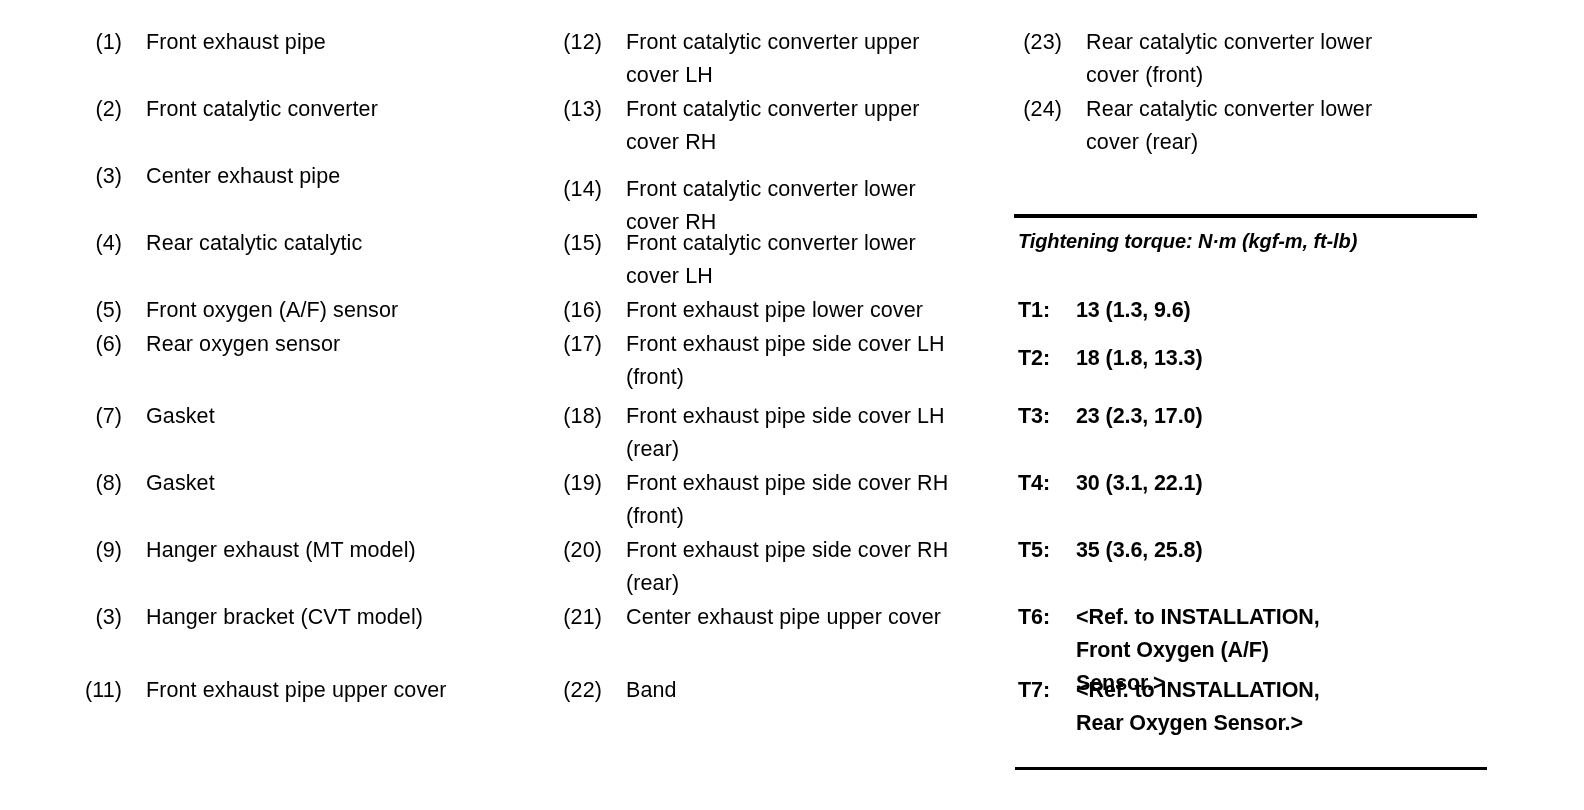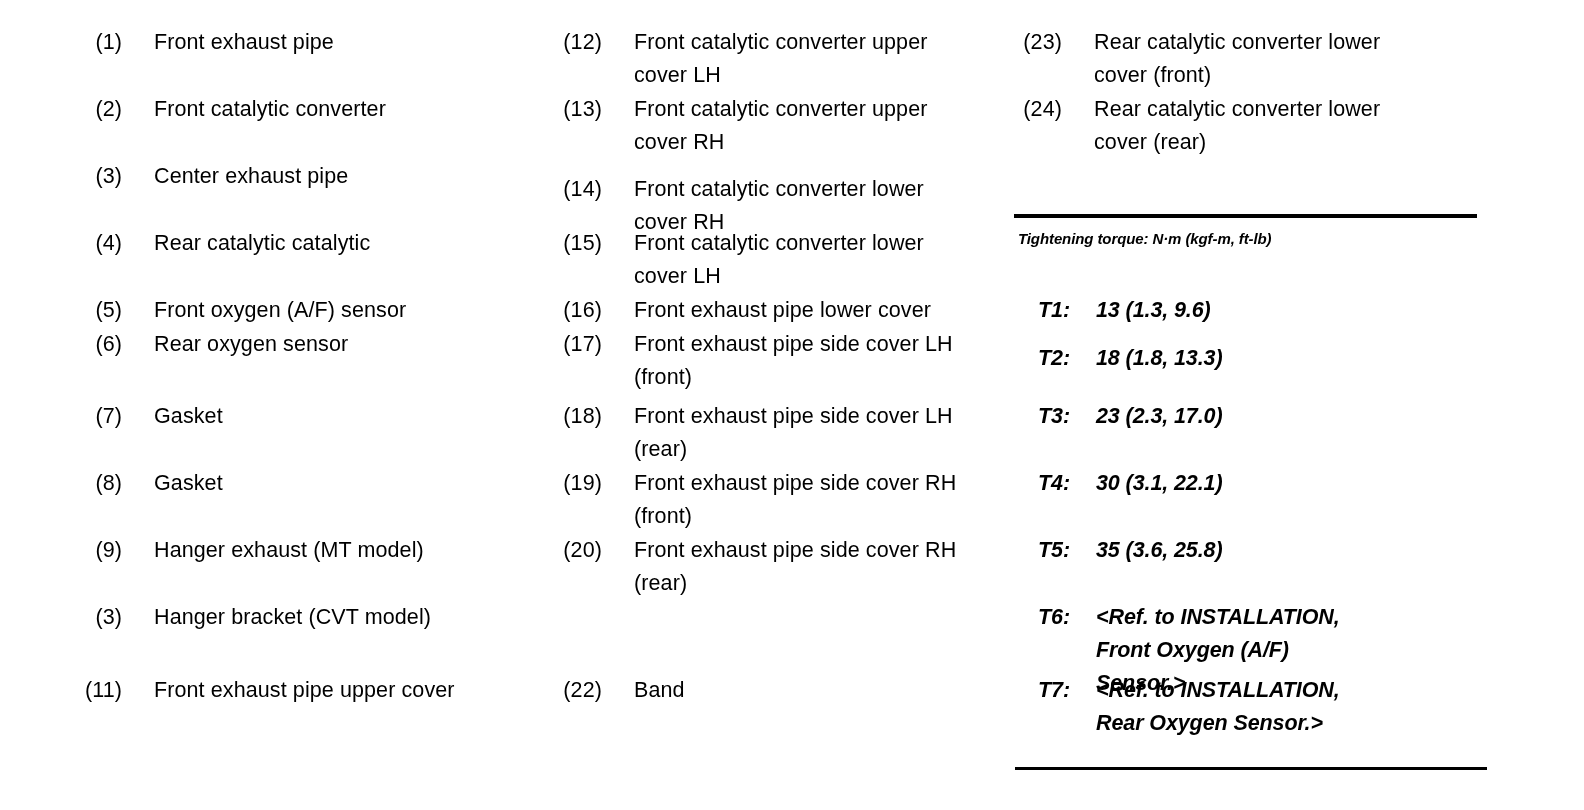--- a/index.html
+++ b/index.html
@@ -34,21 +34,21 @@
     line-height: 33px;
     letter-spacing: 0.1px;
   }
   .item-num {
     width: 62px;
     text-align: right;
     flex: 0 0 62px;
     white-space: nowrap;
   }
   .item-label {
-    margin-left: 32px;
+    margin-left: 24px;
     white-space: pre-line;
   }
 
   
   #torque-block {
     position: absolute;
     left: 1014px;
     top: 214px;
     width: 474px;
   }
@@ -62,36 +62,34 @@
     left: 1px;
     top: 553px;
     height: 3px;
     background: #000000;
     width: 472px;
   }
   #torque-title {
     position: absolute;
     left: 4px;
     top: 16px;
-    font-size: 15px;
+    font-size: 20px;
     font-weight: bold;
     font-style: italic;
     white-space: nowrap;
     letter-spacing: -0.1px;
   }
   .torque-row {
     position: absolute;
     display: flex;
     align-items: flex-start;
     font-size: 21.5px;
     line-height: 33px;
     font-weight: bold;
-    font-style: italic;
     letter-spacing: -0.1px;
-    margin-left: 20px;
   }
   .torque-key {
     flex: 0 0 58px;
     width: 58px;
     white-space: nowrap;
   }
   .torque-val {
     white-space: pre-line;
   }
 </style>
@@ -183,20 +181,24 @@
   <div class="legend-item" style="top:467px">
     <span class="item-num">(19)</span>
     <span class="item-label">Front exhaust pipe side cover RH
 (front)</span>
   </div>
   <div class="legend-item" style="top:534px">
     <span class="item-num">(20)</span>
     <span class="item-label">Front exhaust pipe side cover RH
 (rear)</span>
   </div>
+  <div class="legend-item" style="top:601px">
+    <span class="item-num">(21)</span>
+    <span class="item-label">Center exhaust pipe upper cover</span>
+  </div>
   <div class="legend-item" style="top:674px">
     <span class="item-num">(22)</span>
     <span class="item-label">Band</span>
   </div>
 </div>
 
 <div class="legend-col" id="col-3">
   <div class="legend-item" style="top:26px">
     <span class="item-num">(23)</span>
     <span class="item-label">Rear catalytic converter lower

